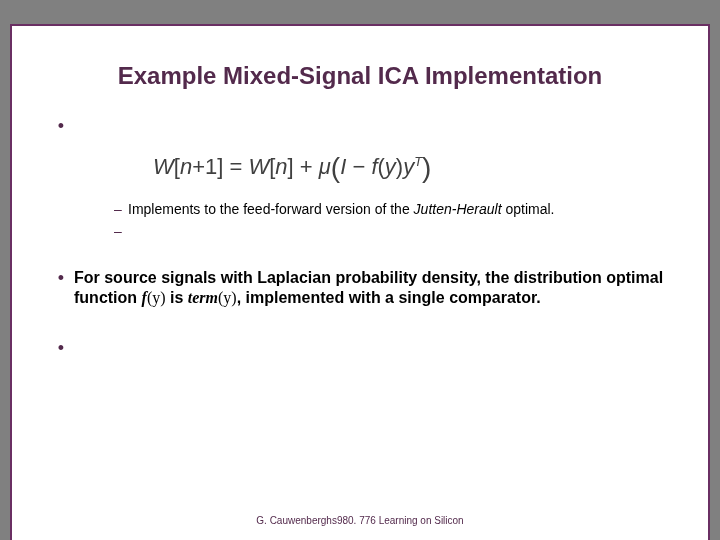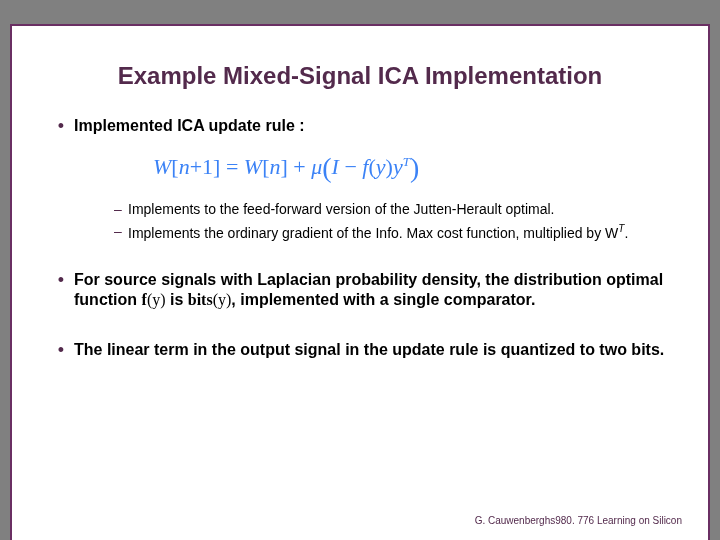--- a/index.html
+++ b/index.html
@@ -4,72 +4,69 @@
 <style>
 html,body{margin:0;padding:0}
 body{width:720px;height:540px;background:#808080;font-family:Arial,Helvetica,sans-serif;position:relative;overflow:hidden}
 .outer-frame{position:absolute;left:10px;top:24px;width:696px;height:516px;border:2px solid #6a2f63;background:#fff}
 .inner{position:absolute;left:6px;top:6px;right:6px;bottom:6px}
 .title{font-size:24px;font-weight:bold;color:#532a4c;margin:30px 0 26px 0;text-align:center}
 .content{padding:0 30px}
 .bullet-row{display:flex;align-items:flex-start;margin-bottom:8px}
 .bullet-dot{color:#532a4c;font-size:18px;line-height:1.2;width:26px;flex-shrink:0;text-align:center}
 .bullet-text{font-size:16px;font-weight:bold;color:#000;line-height:1.25}
-.equation{margin:14px 0 16px 105px;font-family:Liberation Serif, serif;font-size:22px;font-style:italic;color:#3b82f6}
+.equation{margin:14px 0 16px 105px;font-family:Liberation Sans, sans-serif;font-size:22px;font-style:italic;color:#404040}
 .sup{font-size:13px;vertical-align:super;font-style:italic}
 .subbullets{margin:0 0 28px 60px}
 .sub-row{display:flex;align-items:flex-start;margin-bottom:4px}
 .sub-dash{color:#532a4c;font-size:14px;width:20px;flex-shrink:0;text-align:center;line-height:1.3}
 .sub-text{font-size:14px;color:#000;line-height:1.3}
-.it{}
+.it{font-style:italic}
 .sup2{font-size:10px;vertical-align:super;font-style:italic}
-.footer{position:absolute;left:20px;right:20px;bottom:10px;display:flex;justify-content:flex-end;font-size:10px;color:#532a4c}
+.footer{position:absolute;left:20px;right:20px;bottom:10px;display:flex;justify-content:center;font-size:10px;color:#532a4c}
 .serif{font-family:'Times New Roman',serif}
 .gap{height:22px}
 </style>
 </head>
 <body>
 
 <div class="outer-frame">
  <div class="inner">
 
   <div class="title">Example Mixed-Signal ICA Implementation</div>
 
   <div class="content">
 
    <div class="bullet-row">
     <div class="bullet-dot">•</div>
-    <div class="bullet-text">Implemented ICA update rule :</div>
    </div>
 
    <div class="equation">
     <span>W</span><span style="font-style:normal">[</span><span>n</span><span style="font-style:normal">+1</span><span style="font-style:normal">]</span><span style="font-style:normal"> = </span><span>W</span><span style="font-style:normal">[</span><span>n</span><span style="font-style:normal">]</span><span style="font-style:normal"> + </span><span>μ</span><span style="font-style:normal;font-size:28px;vertical-align:-3px">(</span><span>I</span><span style="font-style:normal"> − </span><span>f</span><span style="font-style:normal">(</span><span>y</span><span style="font-style:normal">)</span><span>y</span><span class="sup">T</span><span style="font-style:normal;font-size:28px;vertical-align:-3px">)</span>
    </div>
 
    <div class="subbullets">
     <div class="sub-row">
      <div class="sub-dash">–</div>
      <div class="sub-text"><span>Implements to the feed-forward version of the </span><span class="it">Jutten-Herault</span><span> optimal.</span></div>
     </div>
     <div class="sub-row">
      <div class="sub-dash">–</div>
-     <div class="sub-text"><span>Implements the ordinary gradient of the </span><span class="it">Info. Max</span><span> cost function, multiplied by </span><span class="it">W</span><span class="sup2">T</span><span>.</span></div>
     </div>
    </div>
 
    <div class="bullet-row">
     <div class="bullet-dot">•</div>
-    <div class="bullet-text"><span>For source signals with Laplacian probability density, the distribution optimal function </span><span class="it serif">f</span><span class="serif" style="font-weight:normal">(y)</span><span> is </span><span class="it serif">bits</span><span class="serif" style="font-weight:normal">(y)</span><span>, implemented with a single comparator.</span></div>
+    <div class="bullet-text"><span>For source signals with Laplacian probability density, the distribution optimal function </span><span class="it serif">f</span><span class="serif" style="font-weight:normal">(y)</span><span> is </span><span class="it serif">term</span><span class="serif" style="font-weight:normal">(y)</span><span>, implemented with a single comparator.</span></div>
    </div>
 
    <div class="gap"></div>
 
    <div class="bullet-row">
     <div class="bullet-dot">•</div>
-    <div class="bullet-text">The linear term in the output signal in the update rule is quantized to two bits.</div>
    </div>
 
   </div>
 
   <div class="footer">
    <span>G. Cauwenberghs</span>
    <span>980. 776 Learning on Silicon</span>
   </div>
  </div>
 </div>

